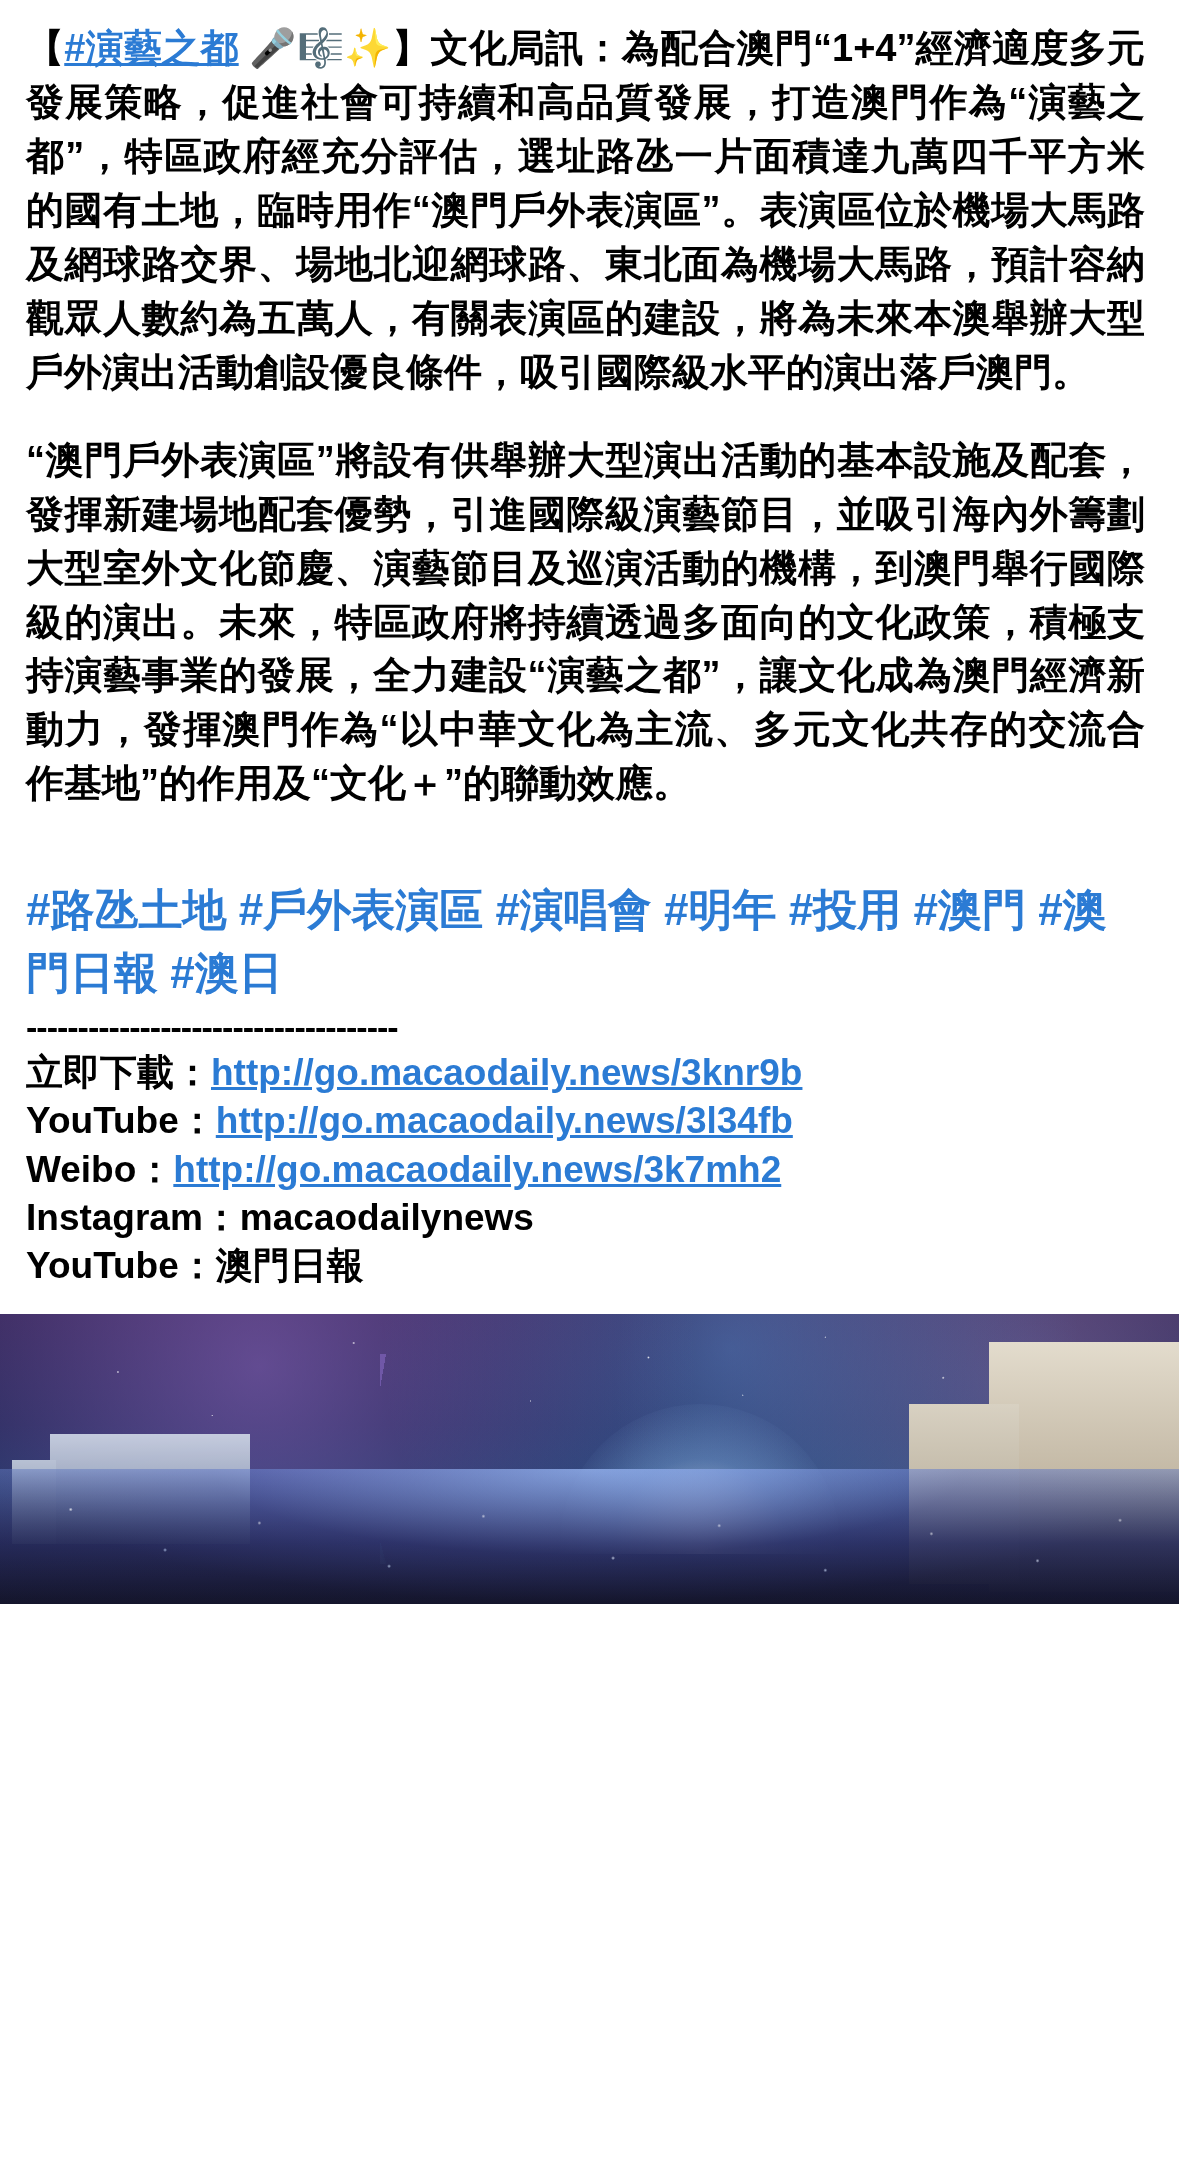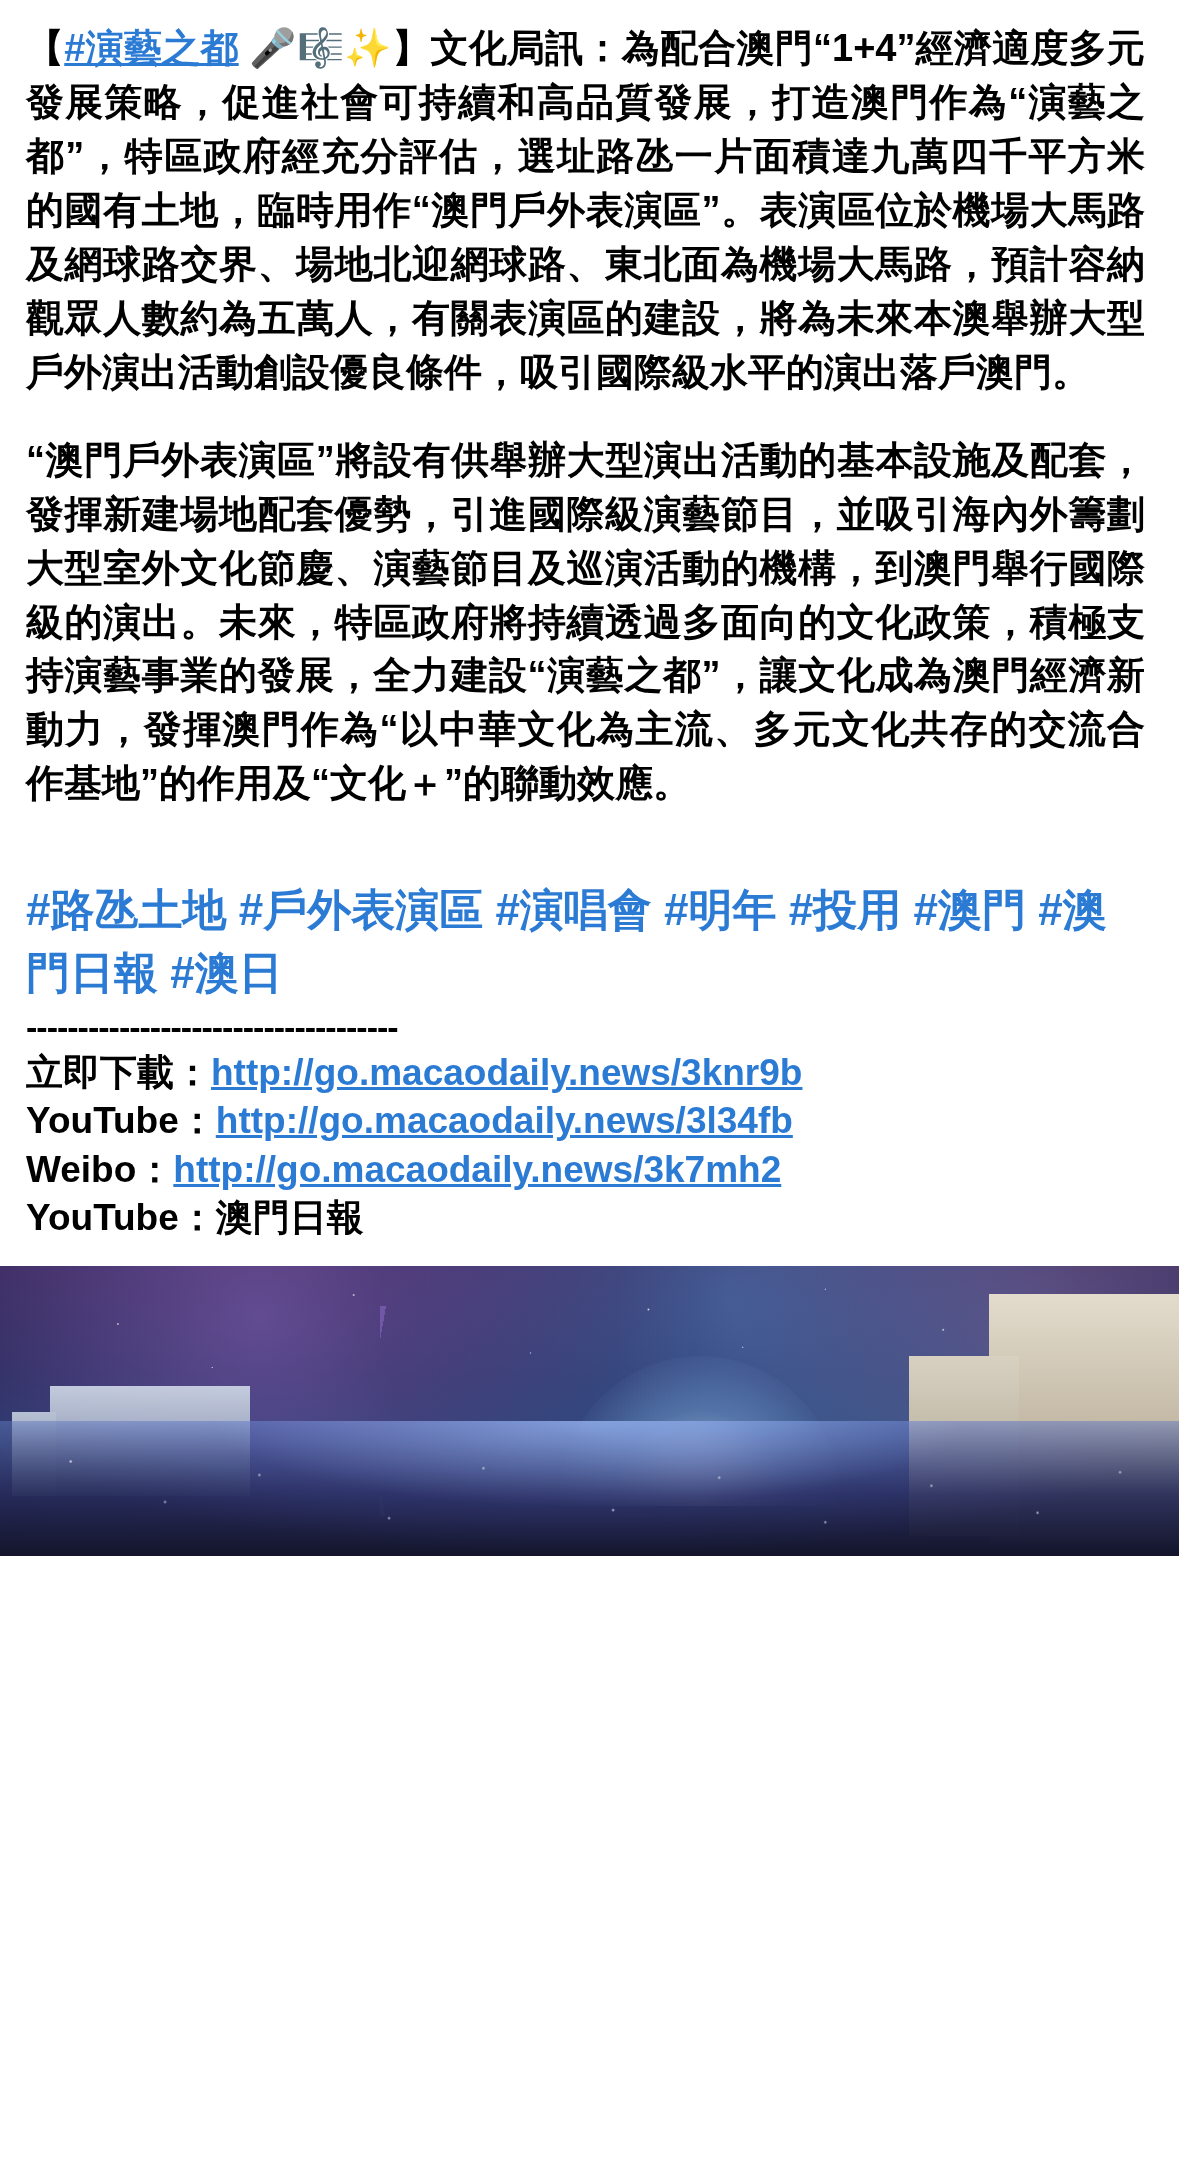--- a/index.html
+++ b/index.html
@@ -205,20 +205,23 @@
       <span>立即下載：</span><a class="url" href="#">http://go.macaodaily.news/3knr9b</a>
     </div>
 
     <div class="footer-line">
       <span>YouTube：</span><a class="url" href="#">http://go.macaodaily.news/3l34fb</a>
     </div>
     <div class="footer-line">
       <span>Weibo：</span><a class="url" href="#">http://go.macaodaily.news/3k7mh2</a>
     </div>
     <div class="footer-line">
+      <span>Instagram：</span><span>macaodailynews</span>
+    </div>
+    <div class="footer-line">
       <span>YouTube：</span><span>澳門日報</span>
     </div>
   </div>
 </div>
 
 <div class="hero" aria-label="夜景效果圖：澳門戶外表演區，星空、舞台燈光與觀眾群">
   <div class="sky"></div>
   <div class="stars"></div>
   <div class="beams"></div>
   <div class="stage-arch"></div>

